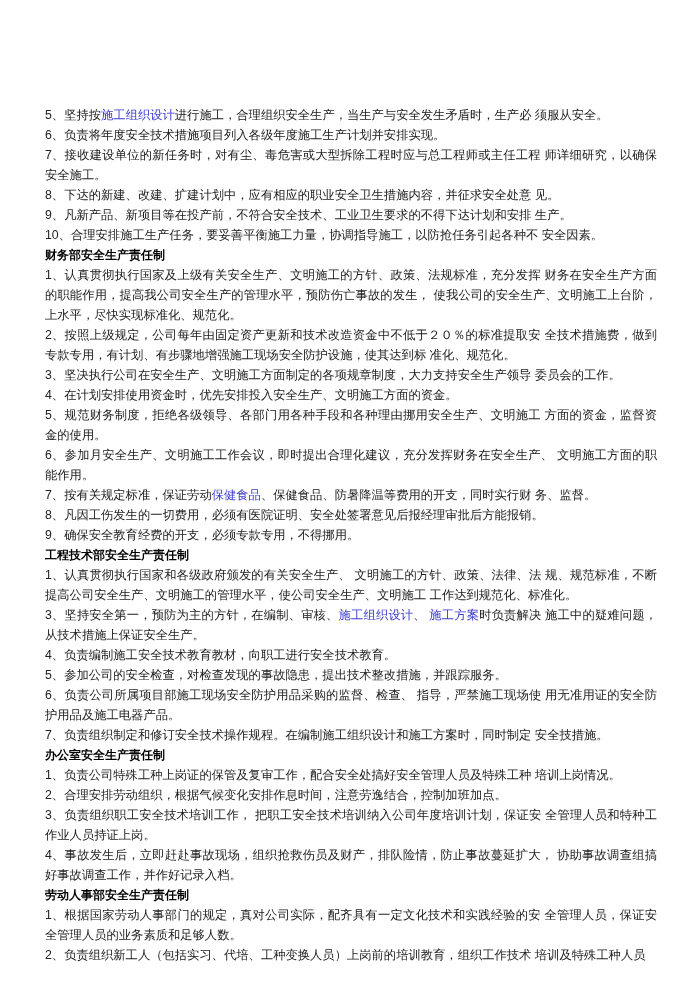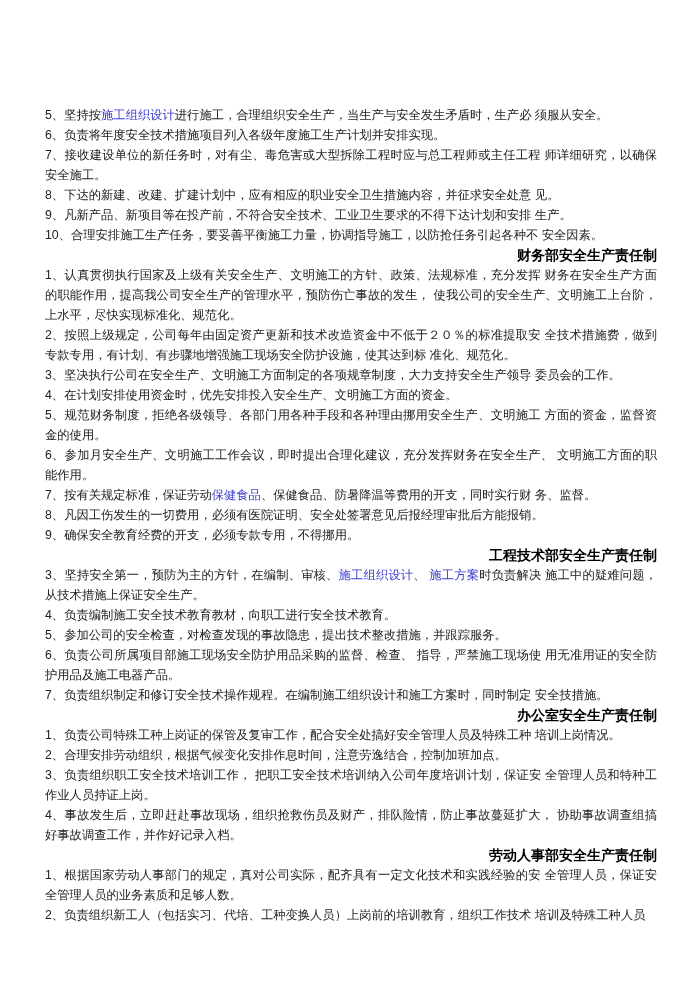--- a/index.html
+++ b/index.html
@@ -28,23 +28,23 @@
     line-height: 20px;
     text-align: justify;
   }
   .para {
     margin: 0;
     word-break: break-all;
   }
   .heading {
     margin: 0;
     font-weight: 700;
-    font-size: 14px;
+    font-size: 12px;
     color: #000000;
-    text-align: right;
+    text-align: left;
   }
   .doclink {
     color: var(--link-color, #3a3acf);
     cursor: pointer;
   }
 </style>
 </head>
 <body>
 
 <div class="page">
@@ -59,20 +59,21 @@
       <div class="para"><span>1、认真贯彻执行国家及上级有关安全生产、文明施工的方针、政策、法规标准，充分发挥 财务在安全生产方面的职能作用，提高我公司安全生产的管理水平，预防伤亡事故的发生， 使我公司的安全生产、文明施工上台阶，上水平，尽快实现标准化、规范化。</span></div>
       <div class="para"><span>2、按照上级规定，公司每年由固定资产更新和技术改造资金中不低于２０％的标准提取安 全技术措施费，做到专款专用，有计划、有步骤地增强施工现场安全防护设施，使其达到标 准化、规范化。</span></div>
       <div class="para"><span>3、坚决执行公司在安全生产、文明施工方面制定的各项规章制度，大力支持安全生产领导 委员会的工作。</span></div>
       <div class="para"><span>4、在计划安排使用资金时，优先安排投入安全生产、文明施工方面的资金。</span></div>
       <div class="para"><span>5、规范财务制度，拒绝各级领导、各部门用各种手段和各种理由挪用安全生产、文明施工 方面的资金，监督资金的使用。</span></div>
       <div class="para"><span>6、参加月安全生产、文明施工工作会议，即时提出合理化建议，充分发挥财务在安全生产、 文明施工方面的职能作用。</span></div>
       <div class="para"><span>7、按有关规定标准，保证劳动</span><span class="doclink">保健食品</span><span>、保健食品、防暑降温等费用的开支，同时实行财 务、监督。</span></div>
       <div class="para"><span>8、凡因工伤发生的一切费用，必须有医院证明、安全处签署意见后报经理审批后方能报销。</span></div>
       <div class="para"><span>9、确保安全教育经费的开支，必须专款专用，不得挪用。</span></div>
       <div class="heading"><span>工程技术部安全生产责任制</span></div>
+      <div class="para"><span>1、认真贯彻执行国家和各级政府颁发的有关安全生产、 文明施工的方针、政策、法律、法 规、规范标准，不断提高公司安全生产、文明施工的管理水平，使公司安全生产、文明施工 工作达到规范化、标准化。</span></div>
       <div class="para"><span>3、坚持安全第一，预防为主的方针，在编制、审核、</span><span class="doclink">施工组织设计</span><span>、 </span><span class="doclink">施工方案</span><span>时负责解决 施工中的疑难问题，从技术措施上保证安全生产。</span></div>
       <div class="para"><span>4、负责编制施工安全技术教育教材，向职工进行安全技术教育。</span></div>
       <div class="para"><span>5、参加公司的安全检查，对检查发现的事故隐患，提出技术整改措施，并跟踪服务。</span></div>
       <div class="para"><span>6、负责公司所属项目部施工现场安全防护用品采购的监督、检查、 指导，严禁施工现场使 用无准用证的安全防护用品及施工电器产品。</span></div>
       <div class="para"><span>7、负责组织制定和修订安全技术操作规程。在编制施工组织设计和施工方案时，同时制定 安全技措施。</span></div>
       <div class="heading"><span>办公室安全生产责任制</span></div>
       <div class="para"><span>1、负责公司特殊工种上岗证的保管及复审工作，配合安全处搞好安全管理人员及特殊工种 培训上岗情况。</span></div>
       <div class="para"><span>2、合理安排劳动组织，根据气候变化安排作息时间，注意劳逸结合，控制加班加点。</span></div>
       <div class="para"><span>3、负责组织职工安全技术培训工作， 把职工安全技术培训纳入公司年度培训计划，保证安 全管理人员和特种工作业人员持证上岗。</span></div>
       <div class="para"><span>4、事故发生后，立即赶赴事故现场，组织抢救伤员及财产，排队险情，防止事故蔓延扩大， 协助事故调查组搞好事故调查工作，并作好记录入档。</span></div>

